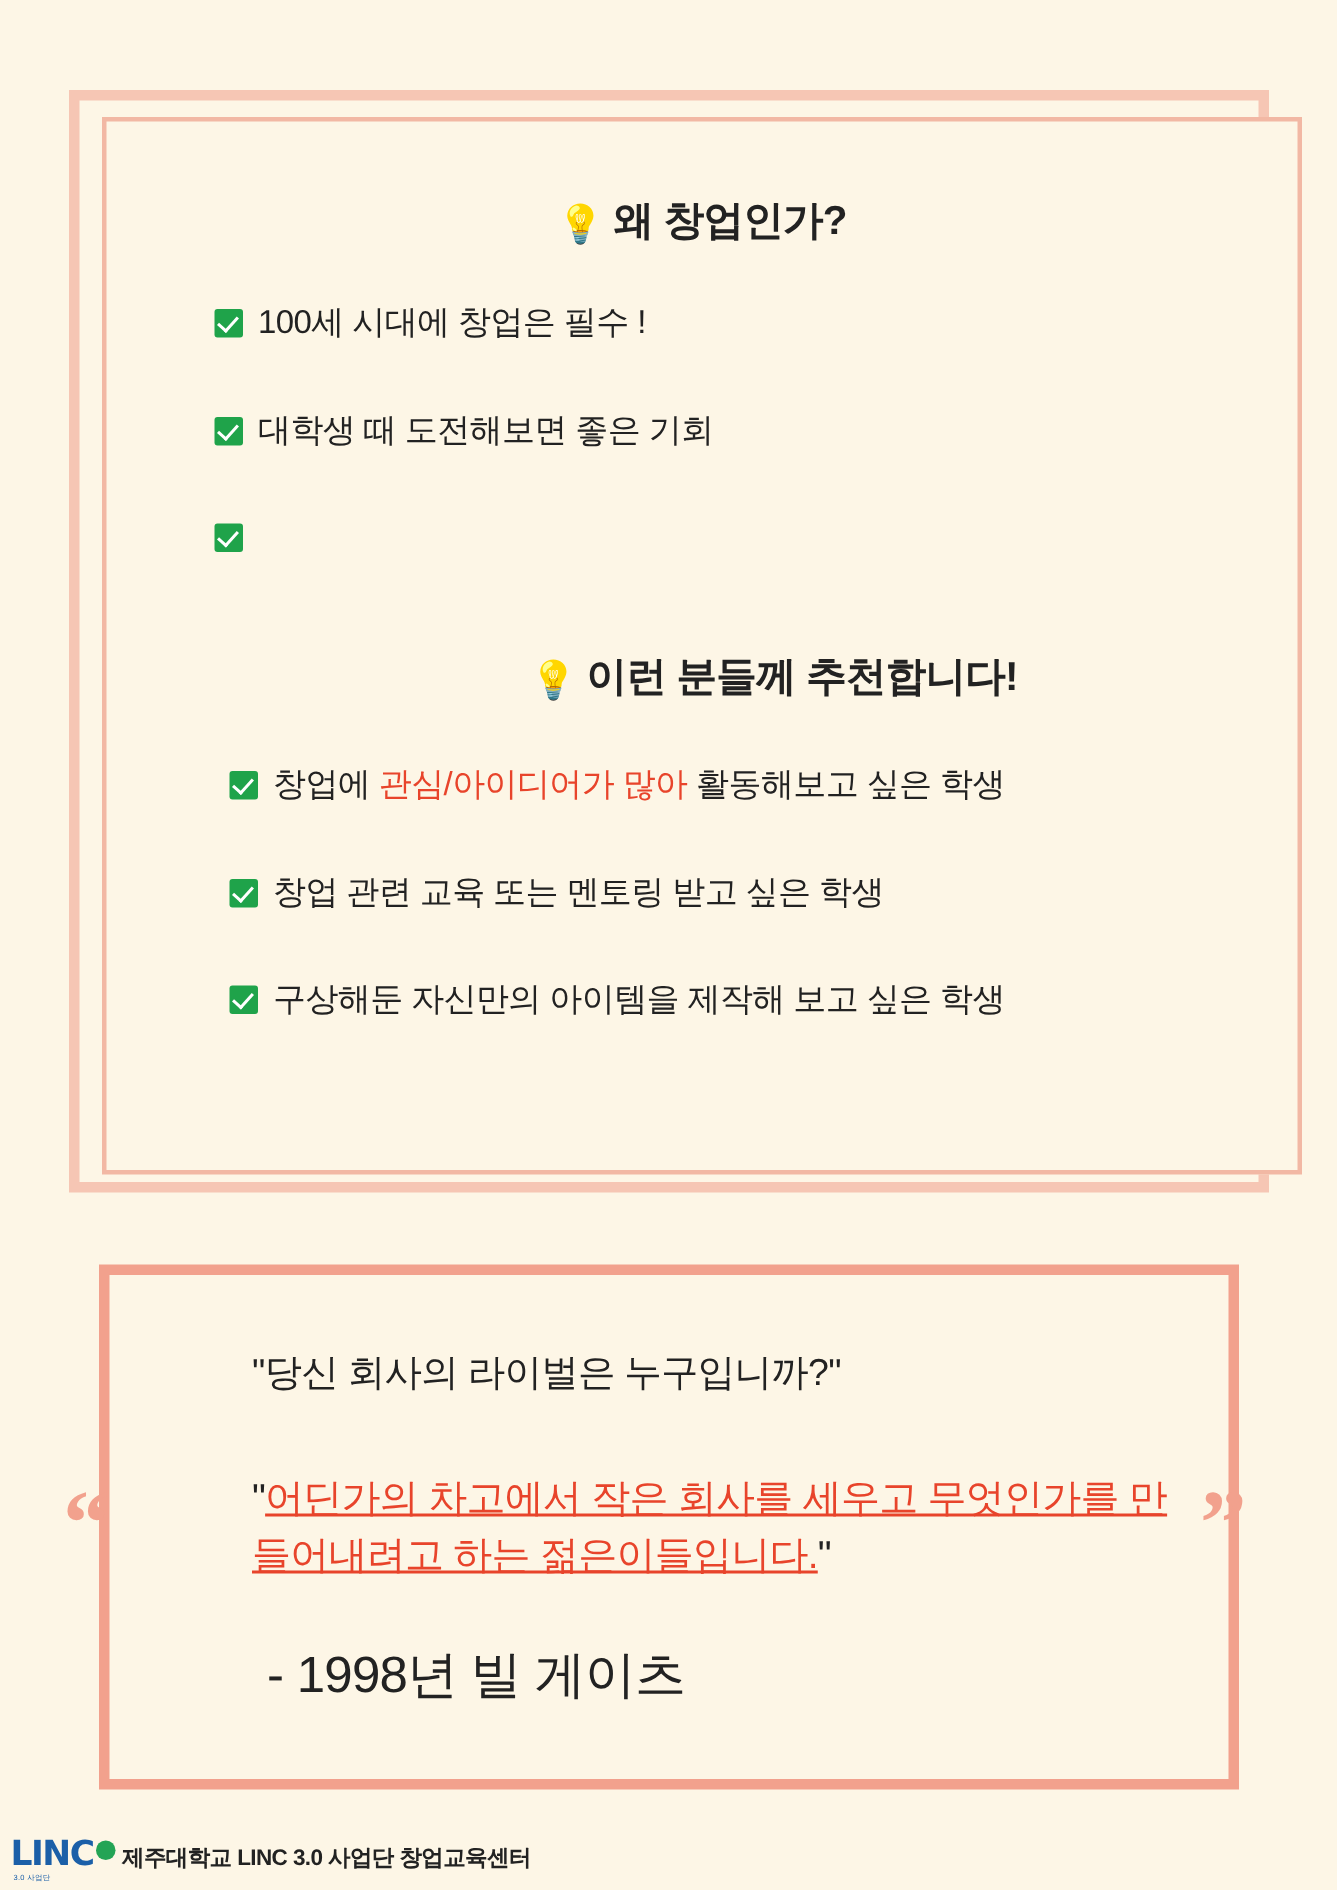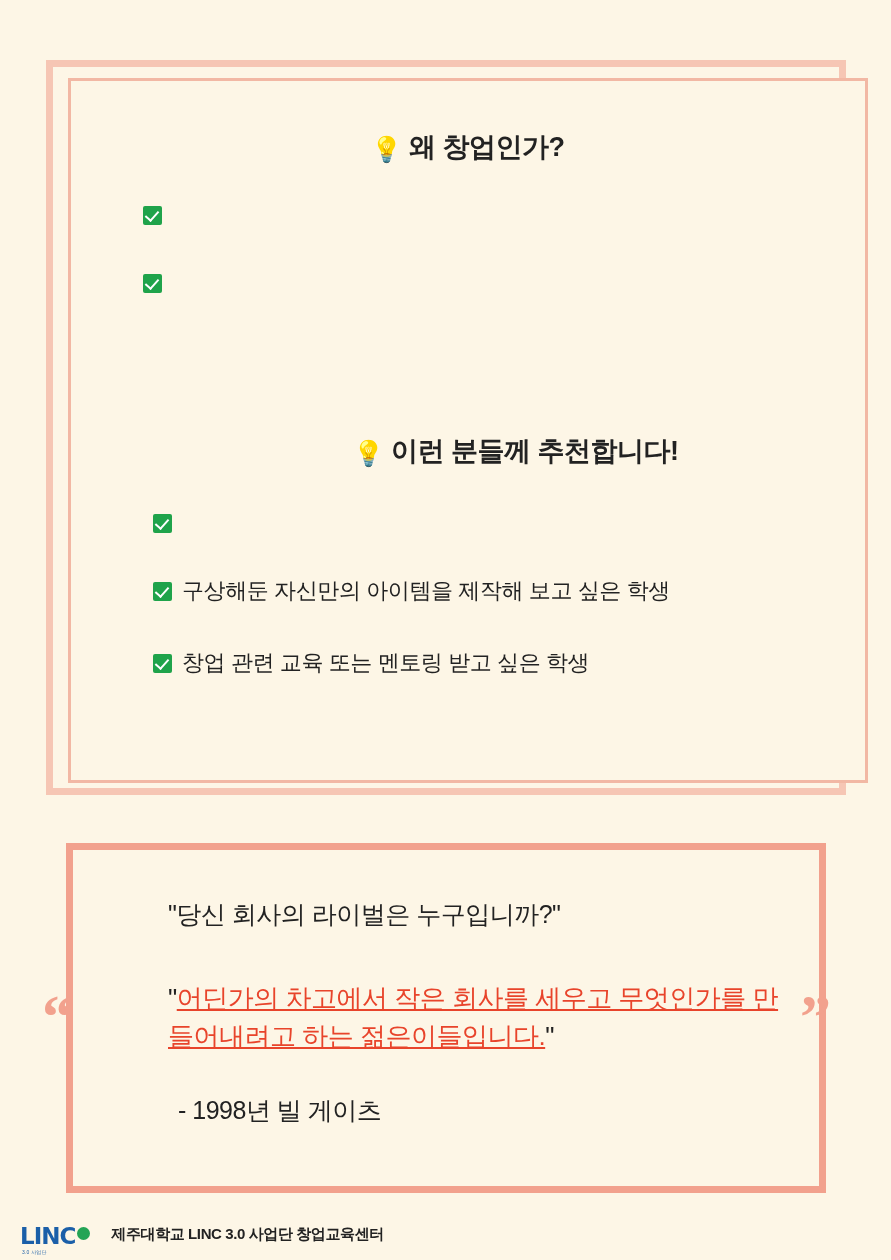--- a/index.html
+++ b/index.html
@@ -124,34 +124,34 @@
   }
   .quote-line-2 {
     font-size: 26px;
     color: #222222;
     line-height: 1.48;
     margin-bottom: 38px;
     letter-spacing: -0.5px;
   }
   .quote-line-2 .qred { color: #E8442B; text-decoration: underline; }
   .quote-attrib {
-    font-size: 25px;
+    font-size: 34px;
     color: #222222;
     padding-left: 10px;
     letter-spacing: -0.5px;
   }
 
   
   .footer {
     position: absolute;
-    left: 20px;
+    left: 7px;
     bottom: 12px;
     display: flex;
-    align-items: flex-start;
-    gap: 21px;
+    align-items: flex-end;
+    gap: 4px;
   }
   .logo {
     display: flex;
     align-items: flex-end;
     position: relative;
   }
   .logo-text {
     font-size: 23px;
     font-weight: bold;
     color: #1B5FA8;
@@ -191,42 +191,48 @@
 <div class="card-inner">
 
   <div class="section-title title-1">
     <span class="bulb">💡</span>
     <span>왜 창업인가?</span>
   </div>
 
   <div class="bullet-list-1">
     <div class="bullet">
       <span class="check"></span>
+      <span class="bullet-text">100세 시대에 창업은 필수 !</span>
+    </div>
+    <div class="bullet">
+      <span class="check"></span>
+      <span class="bullet-text">대학생 때 도전해보면 좋은 기회</span>
     </div>
     <div class="bullet">
       <span class="check"></span>
     </div>
   </div>
 
   <div class="section-title title-2">
     <span class="bulb">💡</span>
     <span>이런 분들께 추천합니다!</span>
   </div>
 
   <div class="bullet-list-2">
     <div class="bullet">
       <span class="check"></span>
+      <span class="bullet-text"><span>창업에 </span><span class="hl">관심/아이디어가 많아</span><span> 활동해보고 싶은 학생</span></span>
+    </div>
+    <div class="bullet">
+      <span class="check"></span>
+      <span class="bullet-text">창업 관련 교육 또는 멘토링 받고 싶은 학생</span>
     </div>
     <div class="bullet">
       <span class="check"></span>
       <span class="bullet-text">구상해둔 자신만의 아이템을 제작해 보고 싶은 학생</span>
-    </div>
-    <div class="bullet">
-      <span class="check"></span>
-      <span class="bullet-text">창업 관련 교육 또는 멘토링 받고 싶은 학생</span>
     </div>
   </div>
 
 </div>
 
 <div class="quote-card"></div>
 <div class="quote-mark quote-open">“</div>
 <div class="quote-mark quote-close">”</div>
 
 <div class="quote-body">

